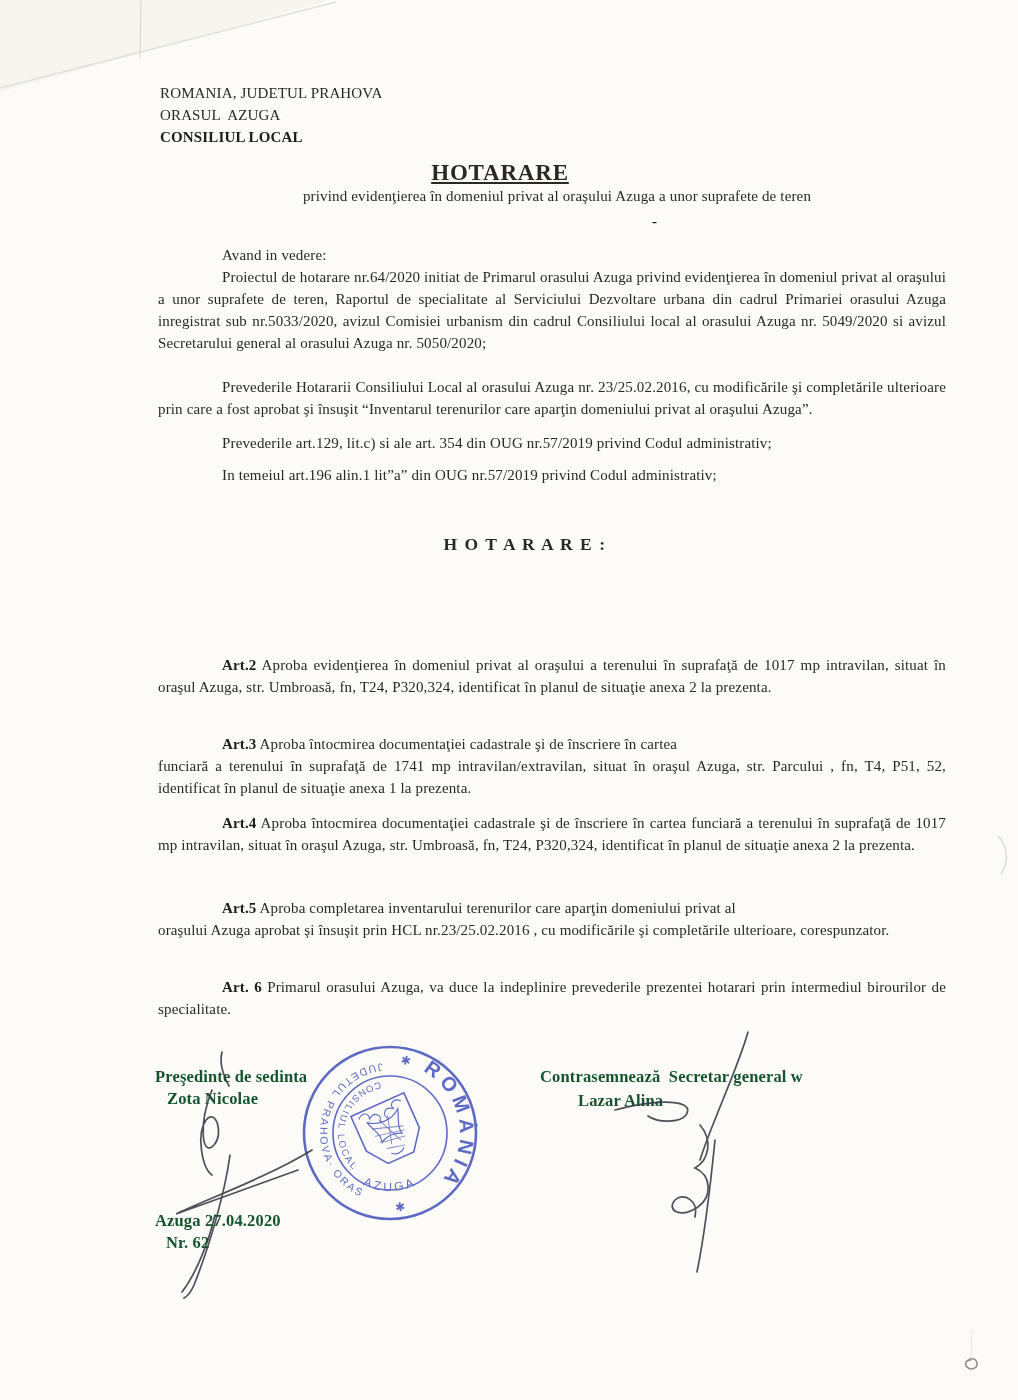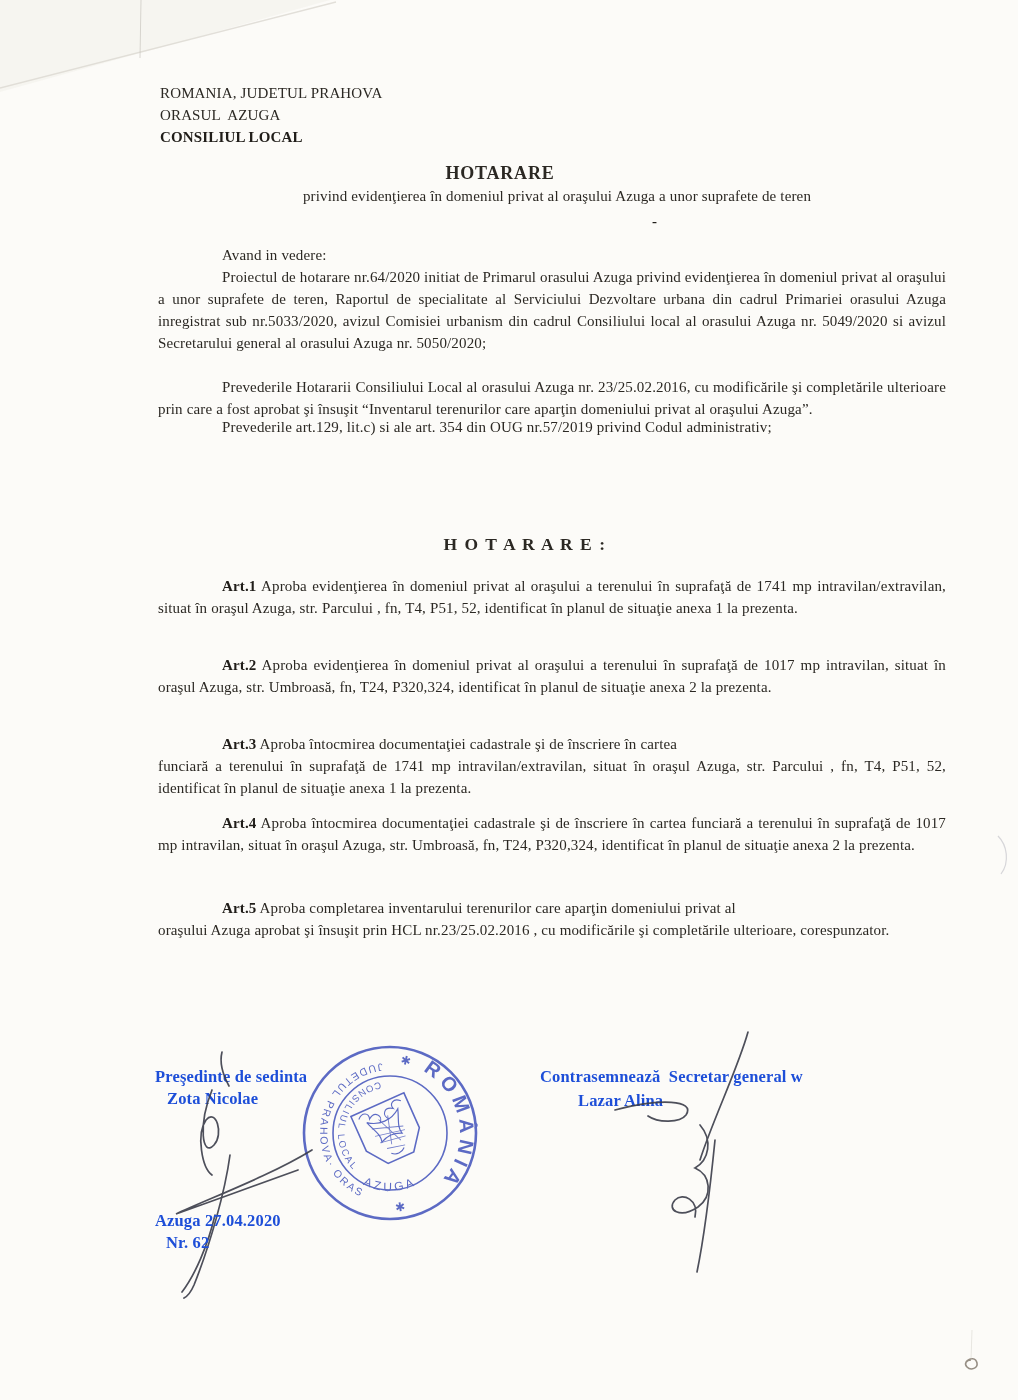--- a/index.html
+++ b/index.html
@@ -11,23 +11,23 @@
     position:relative;
     overflow:hidden;
   }
   .paper{position:absolute;inset:0;background:#fcfbf8;}
   .blk{position:absolute;font-size:15px;line-height:22px;letter-spacing:0.15px;}
   .just{width:788px;left:158px;text-align:justify;}
   .ind{text-indent:64px;}
   b,.b{font-weight:700;color:#201d19;}
   .ctr{text-align:center;}
   .hdr-line{white-space:pre;}
-  .title{font-size:18px;font-weight:700;letter-spacing:0.8px;}
+  .title{font-size:23px;font-weight:700;letter-spacing:0.8px;text-decoration:underline;}
   .decision{font-size:17.5px;font-weight:700;letter-spacing:1.5px;}
-  .sig{font-size:16.5px;font-weight:700;color:#1d4ed8;white-space:pre;}
+  .sig{font-size:16.5px;font-weight:700;color:#14532d;white-space:pre;}
   svg{position:absolute;overflow:visible;}
   .stamp-text{font-family:"Liberation Sans", sans-serif;fill:#4757bd;}
   .artifact{position:absolute;}
 </style>
 </head>
 <body>
 
 <div class="paper">
 
   <svg class="artifact" style="left:0;top:0;width:1018px;height:1400px" viewBox="0 0 1018 1400">
@@ -45,34 +45,35 @@
     <div class="hdr-line b">CONSILIUL LOCAL</div>
   </div>
 
   <div class="blk ctr title" style="left:0;top:162px;width:1000px">HOTARARE</div>
   <div class="blk ctr" style="left:142px;top:185px;width:830px">privind evidenţierea în domeniul privat al oraşului Azuga a unor suprafete de teren</div>
   <div class="blk b" style="left:652px;top:210px">-</div>
 
   <div class="blk" style="left:222px;top:244px">Avand in vedere:</div>
   <div class="blk just ind" style="top:266px">Proiectul de hotarare nr.64/2020 initiat de Primarul orasului Azuga privind evidenţierea în domeniul privat al oraşului a unor suprafete de teren, Raportul de specialitate  al Serviciului Dezvoltare urbana din cadrul Primariei orasului Azuga inregistrat sub nr.5033/2020, avizul Comisiei urbanism din cadrul Consiliului local al orasului Azuga nr. 5049/2020 si avizul Secretarului general al orasului Azuga nr. 5050/2020;</div>
   <div class="blk just ind" style="top:376px">Prevederile Hotararii Consiliului Local al orasului Azuga  nr. 23/25.02.2016, cu modificările şi completările ulterioare prin care a fost aprobat şi însuşit “Inventarul terenurilor care aparţin domeniului privat al oraşului Azuga”.</div>
-  <div class="blk just ind" style="top:416px">Prevederile art.129, lit.c) si ale art. 354 din OUG nr.57/2019 privind Codul administrativ;</div>
+  <div class="blk just ind" style="top:432px">Prevederile art.129, lit.c) si ale art. 354 din OUG nr.57/2019 privind Codul administrativ;</div>
+  <div class="blk just ind" style="top:464px">In temeiul art.196 alin.1 lit”a” din OUG nr.57/2019 privind Codul administrativ;</div>
 
   <div class="blk ctr decision" style="left:0;top:533px;width:1050px">H O T A R A R E :</div>
 
-  <div class="blk just ind" style="top:575px"><b>Art.1</b> <span>Aproba evidenţierea în domeniul privat al oraşului a terenului în suprafaţă de 1741 mp intravilan/extravilan, situat în oraşul Azuga, str. Parcului , fn, T4, P51, 52, identificat în planul de situaţie anexa 1  la prezenta.</span></div>
 
   <div class="blk just ind" style="top:654px"><b>Art.2</b> <span>Aproba evidenţierea în domeniul privat al oraşului a terenului în suprafaţă de 1017 mp intravilan, situat în oraşul Azuga, str. Umbroasă, fn, T24, P320,324, identificat în planul de situaţie anexa 2 la prezenta.</span></div>
 
   <div class="blk just ind" style="top:733px"><b>Art.3</b> <span>Aproba întocmirea  documentaţiei cadastrale şi de înscriere în cartea</span><br><span>funciară a terenului în suprafaţă de 1741 mp intravilan/extravilan, situat în oraşul Azuga, str. Parcului , fn, T4, P51, 52, identificat în planul de situaţie anexa 1  la prezenta.</span></div>
 
   <div class="blk just ind" style="top:812px"><b>Art.4</b> <span>Aproba întocmirea  documentaţiei cadastrale şi de înscriere în cartea funciară a terenului în suprafaţă de 1017 mp intravilan, situat în oraşul Azuga, str. Umbroasă, fn, T24, P320,324, identificat în planul de situaţie anexa 2  la prezenta.</span></div>
 
   <div class="blk just ind" style="top:897px"><b>Art.5</b> <span>Aproba completarea inventarului terenurilor care aparţin domeniului privat al</span><br><span>oraşului  Azuga aprobat şi însuşit  prin HCL nr.23/25.02.2016 , cu modificările şi completările ulterioare, corespunzator.</span></div>
 
+  <div class="blk just ind" style="top:976px"><b>Art. 6</b> <span>Primarul orasului Azuga, va duce la indeplinire prevederile prezentei hotarari prin intermediul birourilor de specialitate.</span></div>
 
   <div class="blk sig" style="left:155px;top:1066px">Preşedinte de sedinta</div>
   <div class="blk sig" style="left:167px;top:1088px">Zota Nicolae</div>
   <div class="blk sig" style="left:540px;top:1066px">Contrasemnează  Secretar general w</div>
   <div class="blk sig" style="left:578px;top:1090px">Lazar Alina</div>
 
   <svg style="left:295px;top:1038px;width:190px;height:190px" viewBox="0 0 190 190" opacity="0.88">
     <defs>
       <path id="arc-cw" d="M95,25 A70,70 0 1 1 94.9,25"></path>
       <path id="arc-ccw" d="M95,25 A70,70 0 1 0 95.1,25"></path>

